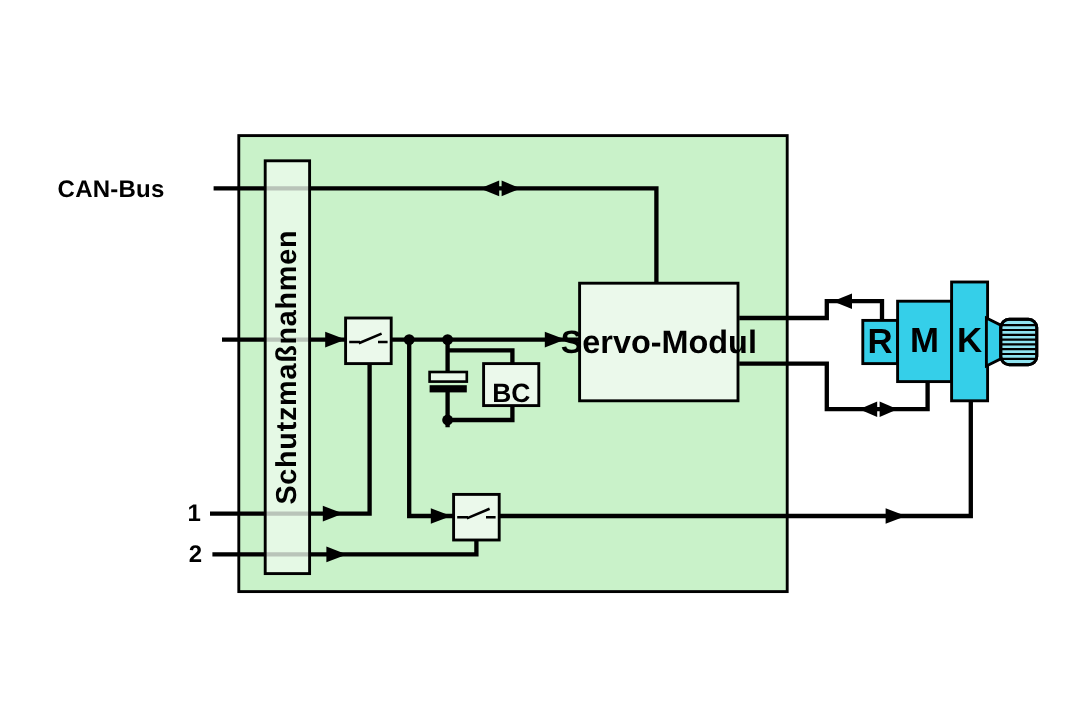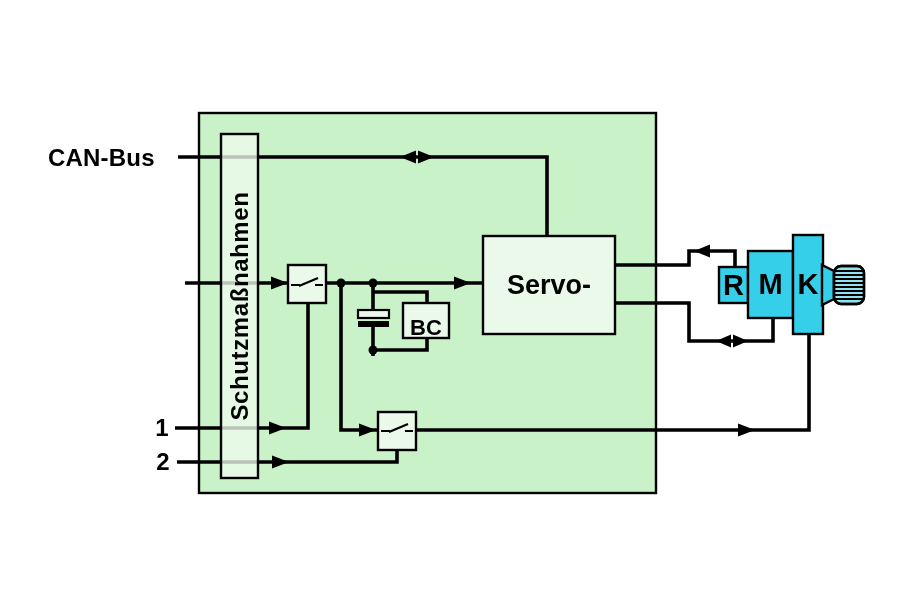--- a/index.html
+++ b/index.html
@@ -2,21 +2,21 @@
 <html><head>
 <meta charset="utf-8">
 <style>
   html,body{margin:0;padding:0;background:#fff;}
   .stage{position:relative;width:900px;height:600px;background:#fff;overflow:hidden;
          font-family:"Liberation Sans","DejaVu Sans",sans-serif;font-weight:bold;color:#000;}
   .stage svg{position:absolute;left:0;top:0;}
   .lbl{position:absolute;white-space:nowrap;line-height:1;}
   .vc{transform:translateY(-50%);}
   .cc{transform:translate(-50%,-50%);}
-  .big{font-size:24px;letter-spacing:0.2px;}
+  .big{font-size:20px;letter-spacing:0.2px;}
   .rot{transform:translate(-50%,-50%) rotate(-90deg);font-size:24px;letter-spacing:0.6px;}
   .servo-text{position:absolute;left:483px;top:236px;width:132px;height:98px;
               display:flex;flex-direction:row;align-items:center;justify-content:center;
               font-size:27px;line-height:36px;}
   .boxlbl{position:absolute;display:flex;align-items:center;justify-content:center;}
   .bc{left:403px;top:303px;width:46px;height:49px;font-size:22px;}
   .r{left:719px;top:267px;width:29px;height:36px;font-size:29px;}
   .m{left:748px;top:251px;width:45px;height:67px;font-size:29px;}
   .k{left:793px;top:235px;width:30px;height:99px;font-size:29px;}
 </style>
@@ -102,20 +102,21 @@
   </svg>
 
   <div class="lbl big vc" style="left:48px;top:158px">CAN-Bus</div>
   <div class="lbl big cc" style="left:162px;top:428px">1</div>
   <div class="lbl big cc" style="left:163px;top:462px">2</div>
 
   <div class="lbl rot" style="left:240px;top:306px">Schutzmaßnahmen</div>
 
   <div class="servo-text">
     <div>Servo-</div>
+    <div>Modul</div>
   </div>
 
   <div class="boxlbl bc">BC</div>
   <div class="boxlbl r">R</div>
   <div class="boxlbl m">M</div>
   <div class="boxlbl k">K</div>
 
 </div>
 
 </body></html>

